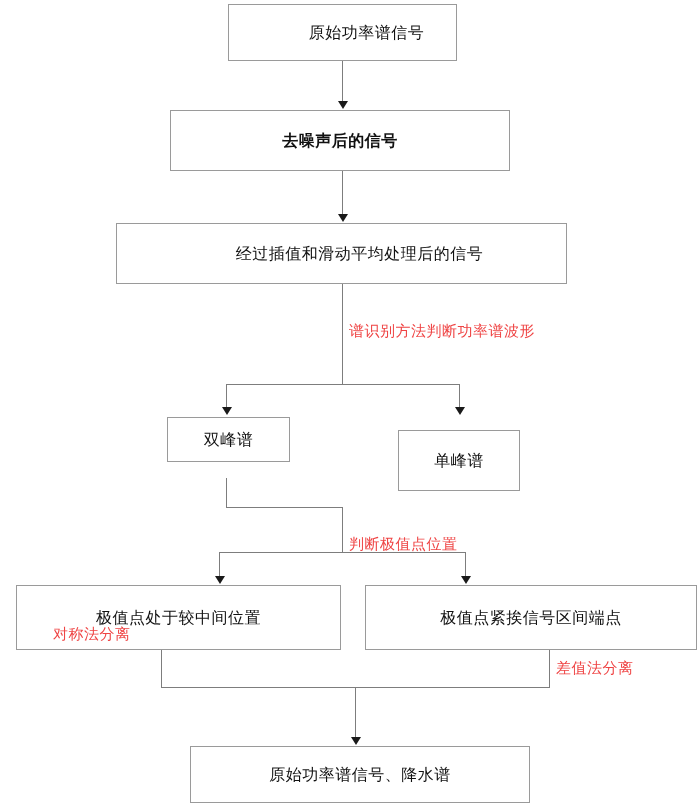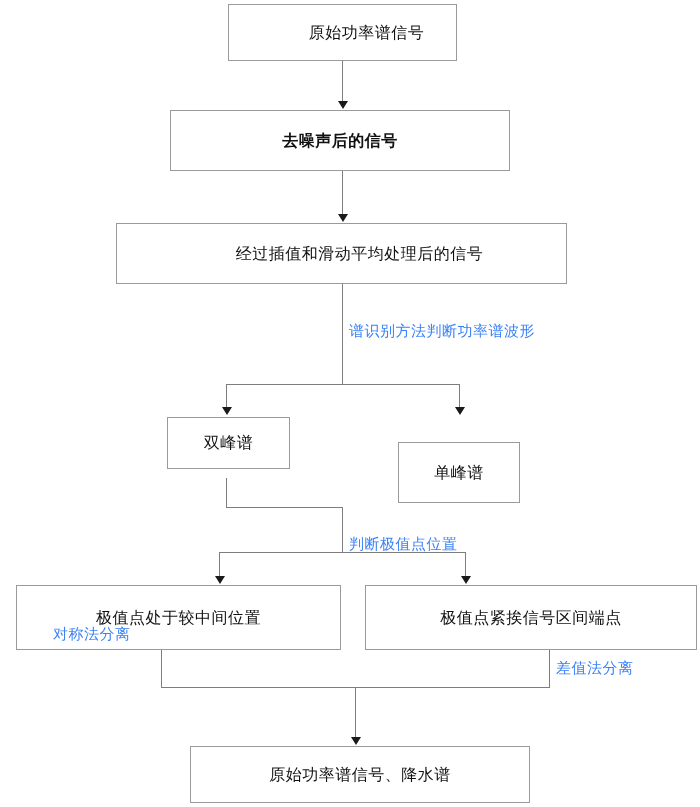--- a/index.html
+++ b/index.html
@@ -26,21 +26,21 @@
     align-items: center;
     justify-content: center;
     color: #111111;
     font-size: 16px;
     letter-spacing: 0.5px;
     line-height: 1.2;
     text-align: center;
   }
   .edge-label {
     position: absolute;
-    color: #3b82f6;
+    color: #ef4444;
     font-size: 15px;
     letter-spacing: 0.5px;
     white-space: nowrap;
     background: transparent;
   }
   .ln {
     position: absolute;
     background: #7d7d7d;
   }
   .ln-v { width: 1px; }
@@ -79,24 +79,24 @@
 
   <div class="ln ln-v" style="left:342px; top:284px; height:100px;"></div>
   <div class="edge-label" style="left:349px; top:322px;">谱识别方法判断功率谱波形</div>
 
   <div class="ln ln-h" style="left:226px; top:384px; width:234px;"></div>
   <div class="ln ln-v" style="left:226px; top:384px; height:24px;"></div>
   <div class="arrow" style="left:222px; top:407px;"></div>
   <div class="ln ln-v" style="left:459px; top:384px; height:24px;"></div>
   <div class="arrow" style="left:455px; top:407px;"></div>
 
-  <div class="node" style="left:167px; top:417px; width:123px; height:52px;">
+  <div class="node" style="left:167px; top:417px; width:123px; height:45px;">
     <span>双峰谱</span>
   </div>
-  <div class="node" style="left:398px; top:442px; width:122px; height:61px;">
+  <div class="node" style="left:398px; top:430px; width:122px; height:61px;">
     <span>单峰谱</span>
   </div>
 
   <div class="ln ln-v" style="left:226px; top:478px; height:29px;"></div>
   <div class="ln ln-h" style="left:226px; top:507px; width:117px;"></div>
   <div class="ln ln-v" style="left:342px; top:507px; height:45px;"></div>
   <div class="edge-label" style="left:349px; top:535px;">判断极值点位置</div>
 
   <div class="ln ln-h" style="left:219px; top:552px; width:247px;"></div>
   <div class="ln ln-v" style="left:219px; top:552px; height:24px;"></div>

